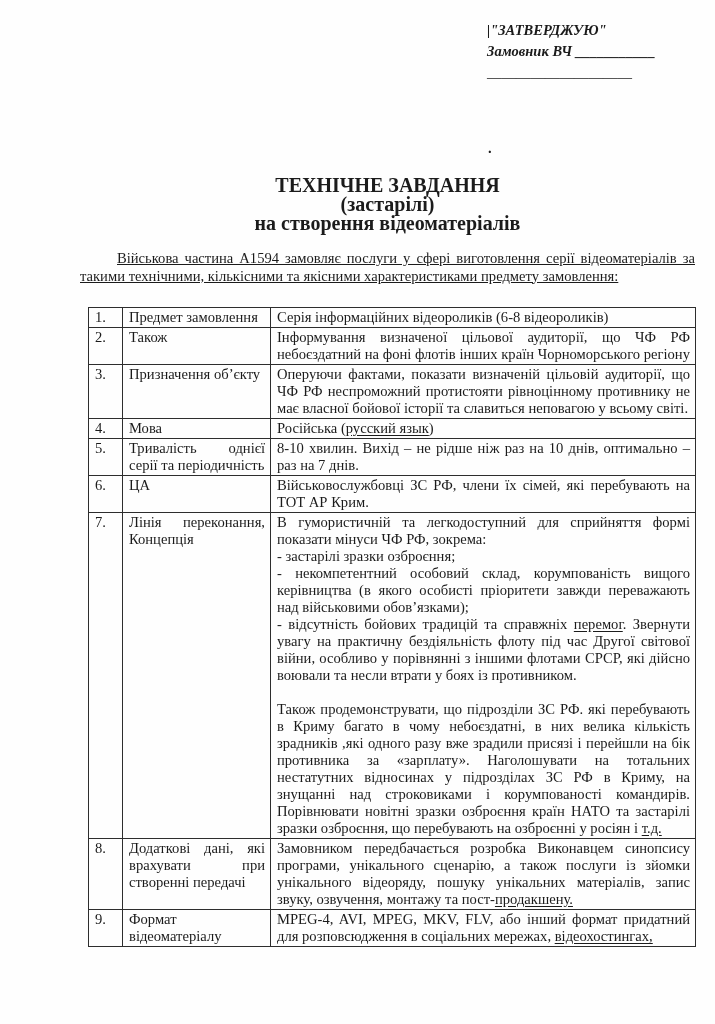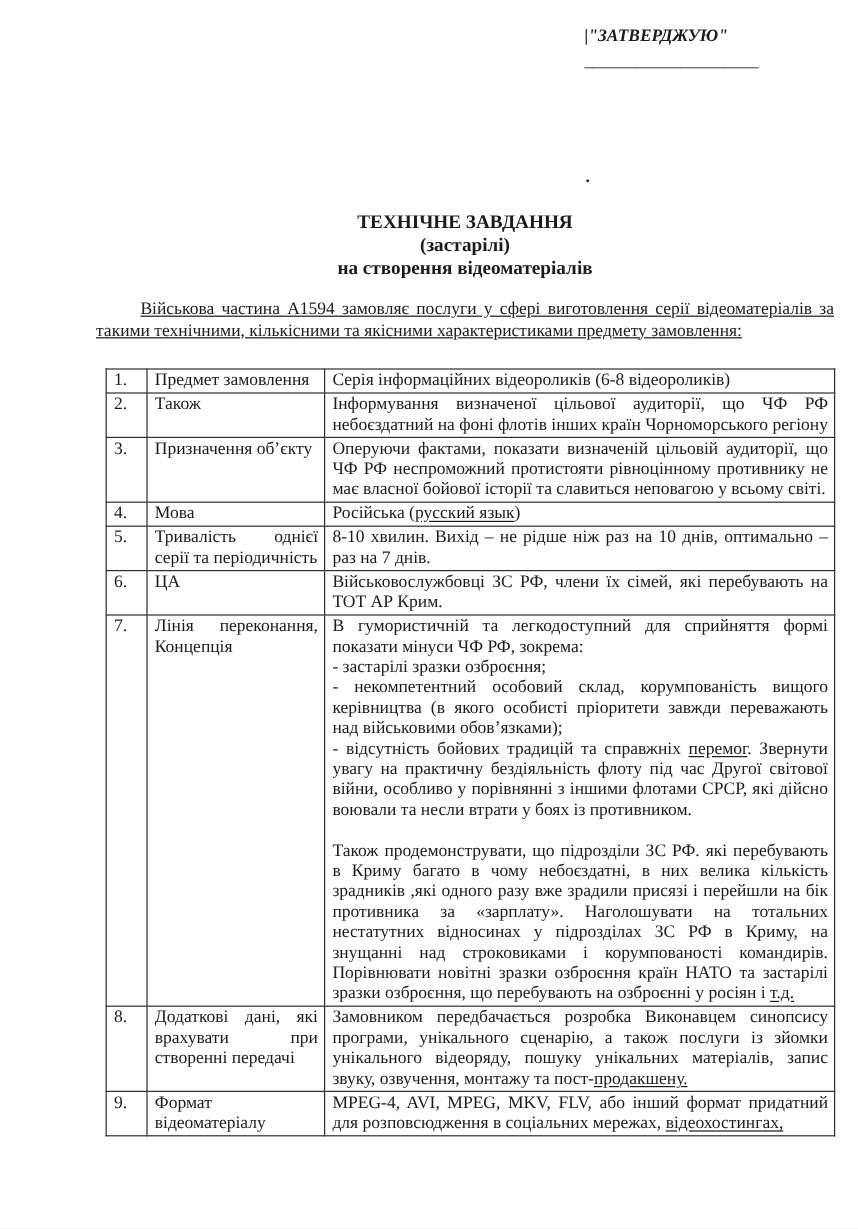--- a/index.html
+++ b/index.html
@@ -13,21 +13,21 @@
   .approval{
     position:absolute;left:487px;top:20px;width:215px;
     font-style:italic;line-height:21px;font-size:14.5px;white-space:nowrap;
   }
   .approval .b{font-weight:bold;}
   .approval .gap{height:16px;}
   .stray-dot{position:absolute;left:488px;top:140px;font-weight:bold;}
   
   .doc-title{
     position:absolute;left:80px;top:176px;width:615px;
-    text-align:center;font-weight:bold;font-size:16px;line-height:19px;
+    text-align:center;font-weight:bold;font-size:20px;line-height:19px;
   }
   
   .intro{
     position:absolute;left:80px;top:250px;width:615px;
     text-align:justify;text-indent:37px;line-height:17.5px;text-decoration:underline;
   }
   
   table.spec{
     position:absolute;left:88px;top:307px;width:607px;
     border-collapse:collapse;table-layout:fixed;
@@ -50,20 +50,21 @@
     text-decoration:underline;
   }
 </style>
 </head>
 <body>
 
 <div class="page">
 
   <div class="approval">
     <div class="b">|"ЗАТВЕРДЖУЮ"</div>
+    <div class="b">Замовник ВЧ ___________</div>
     <div>____________________</div>
     <div class="gap"></div>
   </div>
   <div class="stray-dot">.</div>
 
   <div class="doc-title">
     <div>ТЕХНІЧНЕ ЗАВДАННЯ</div>
     <div>(застарілі)</div>
     <div>на створення відеоматеріалів</div>
   </div>

